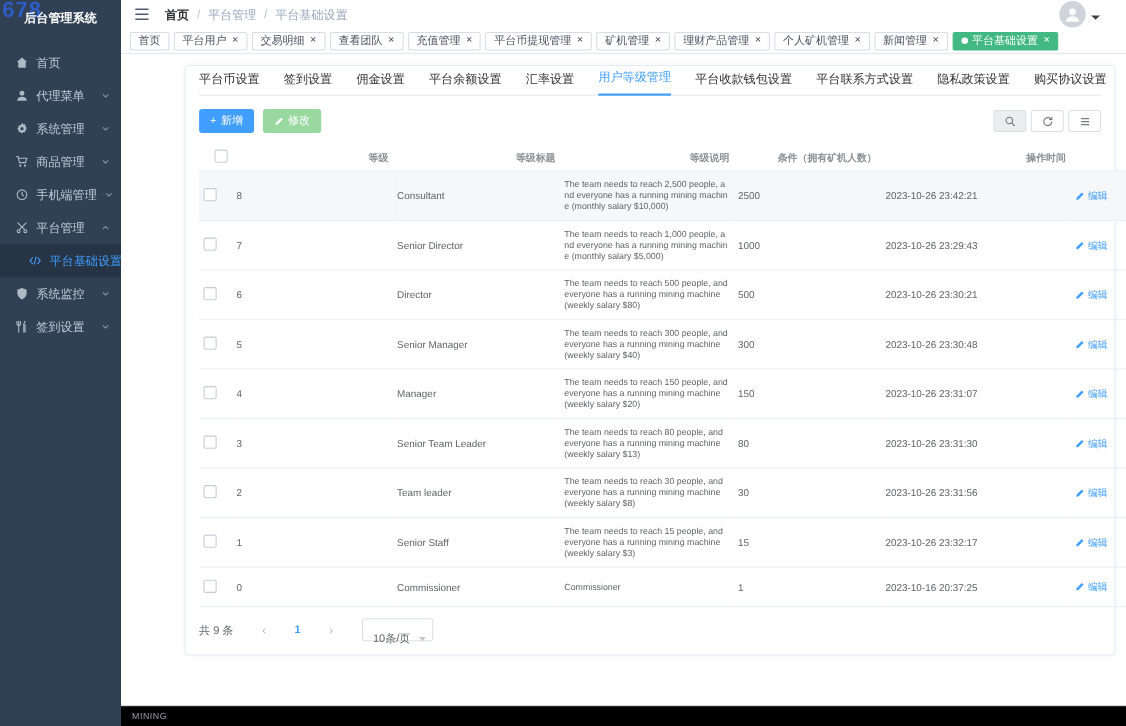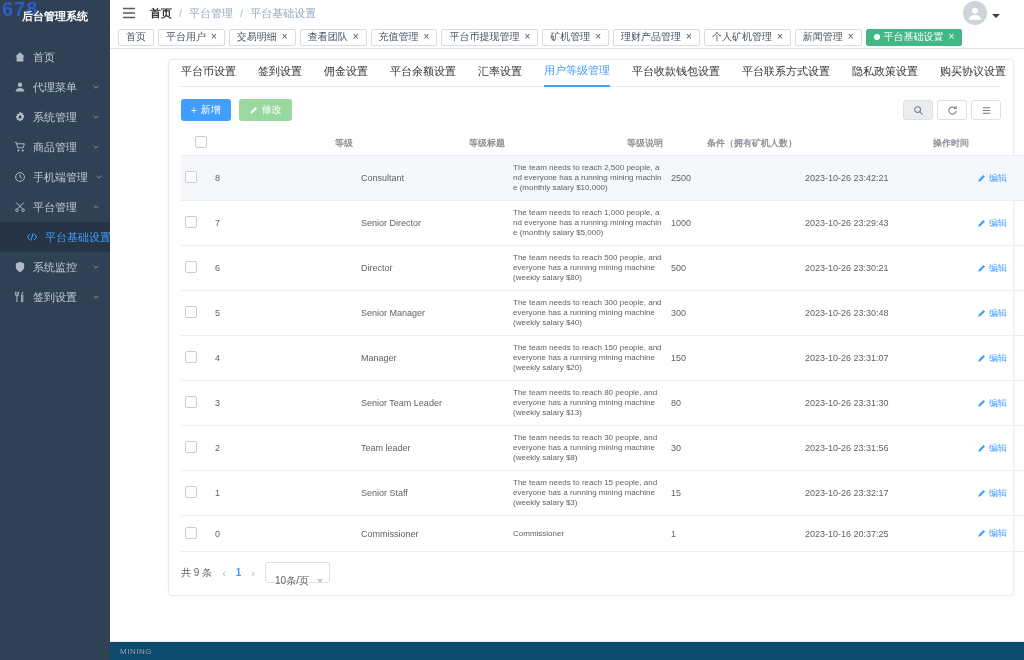--- a/index.html
+++ b/index.html
@@ -75,30 +75,30 @@
   td { padding:7px 4px; border-bottom:1px solid #ebeef5; color:#606266; vertical-align:middle; }
   tr.row { height:44px; }
   tr.row.hovered { background:#f5f7fa; }
   td.desc { font-size:8px; line-height:10px; word-break:break-all; color:#606266; }
   .checkbox { width:12px; height:12px; border:1px solid #c8ccd4; border-radius:2px; background:#fff;
     display:inline-block; cursor:pointer; }
   .edit-link { display:inline-flex; align-items:center; gap:3px; color:#409eff; cursor:pointer;
     white-space:nowrap; }
   .edit-link svg { width:9px; height:9px; }
 
-  .pagination { margin-top:10px; display:flex; align-items:center; gap:10px; font-size:10px; color:#606266; }
+  .pagination { margin-top:10px; display:flex; align-items:center; gap:26px; font-size:10px; color:#606266; }
   .pg-arrow { color:#b4bac2; background:none; border:none; font-size:11px; cursor:pointer; font-family:inherit; }
   .pg-page { color:#409eff; font-weight:bold; background:none; border:none; font-size:10px; cursor:pointer; font-family:inherit; }
   .page-size { position:relative; display:flex; align-items:center; height:21px; border:1px solid #dcdfe6;
     border-radius:3px; padding:16px 20px 0 9px; color:#606266; cursor:pointer; }
   .page-size .sel-caret { position:absolute; right:6px; width:0; height:0; border-left:3px solid transparent;
     border-right:3px solid transparent; border-top:4px solid #c0c4cc; }
 
   footer { height:19px; border-top:1px solid #e7eaec; display:flex; align-items:center; padding-left:10px;
-    font-size:8px; color:#9aa0a6; letter-spacing:.5px; background:#0c4a6e; }
+    font-size:8px; color:#9aa0a6; letter-spacing:.5px; background:#000000; }
 </style>
 </head>
 <body>
 
 <div class="app">
 
   <aside class="sidebar">
     <div class="watermark">678</div>
     <div class="logo">后台管理系统</div>
     <nav class="menu">

